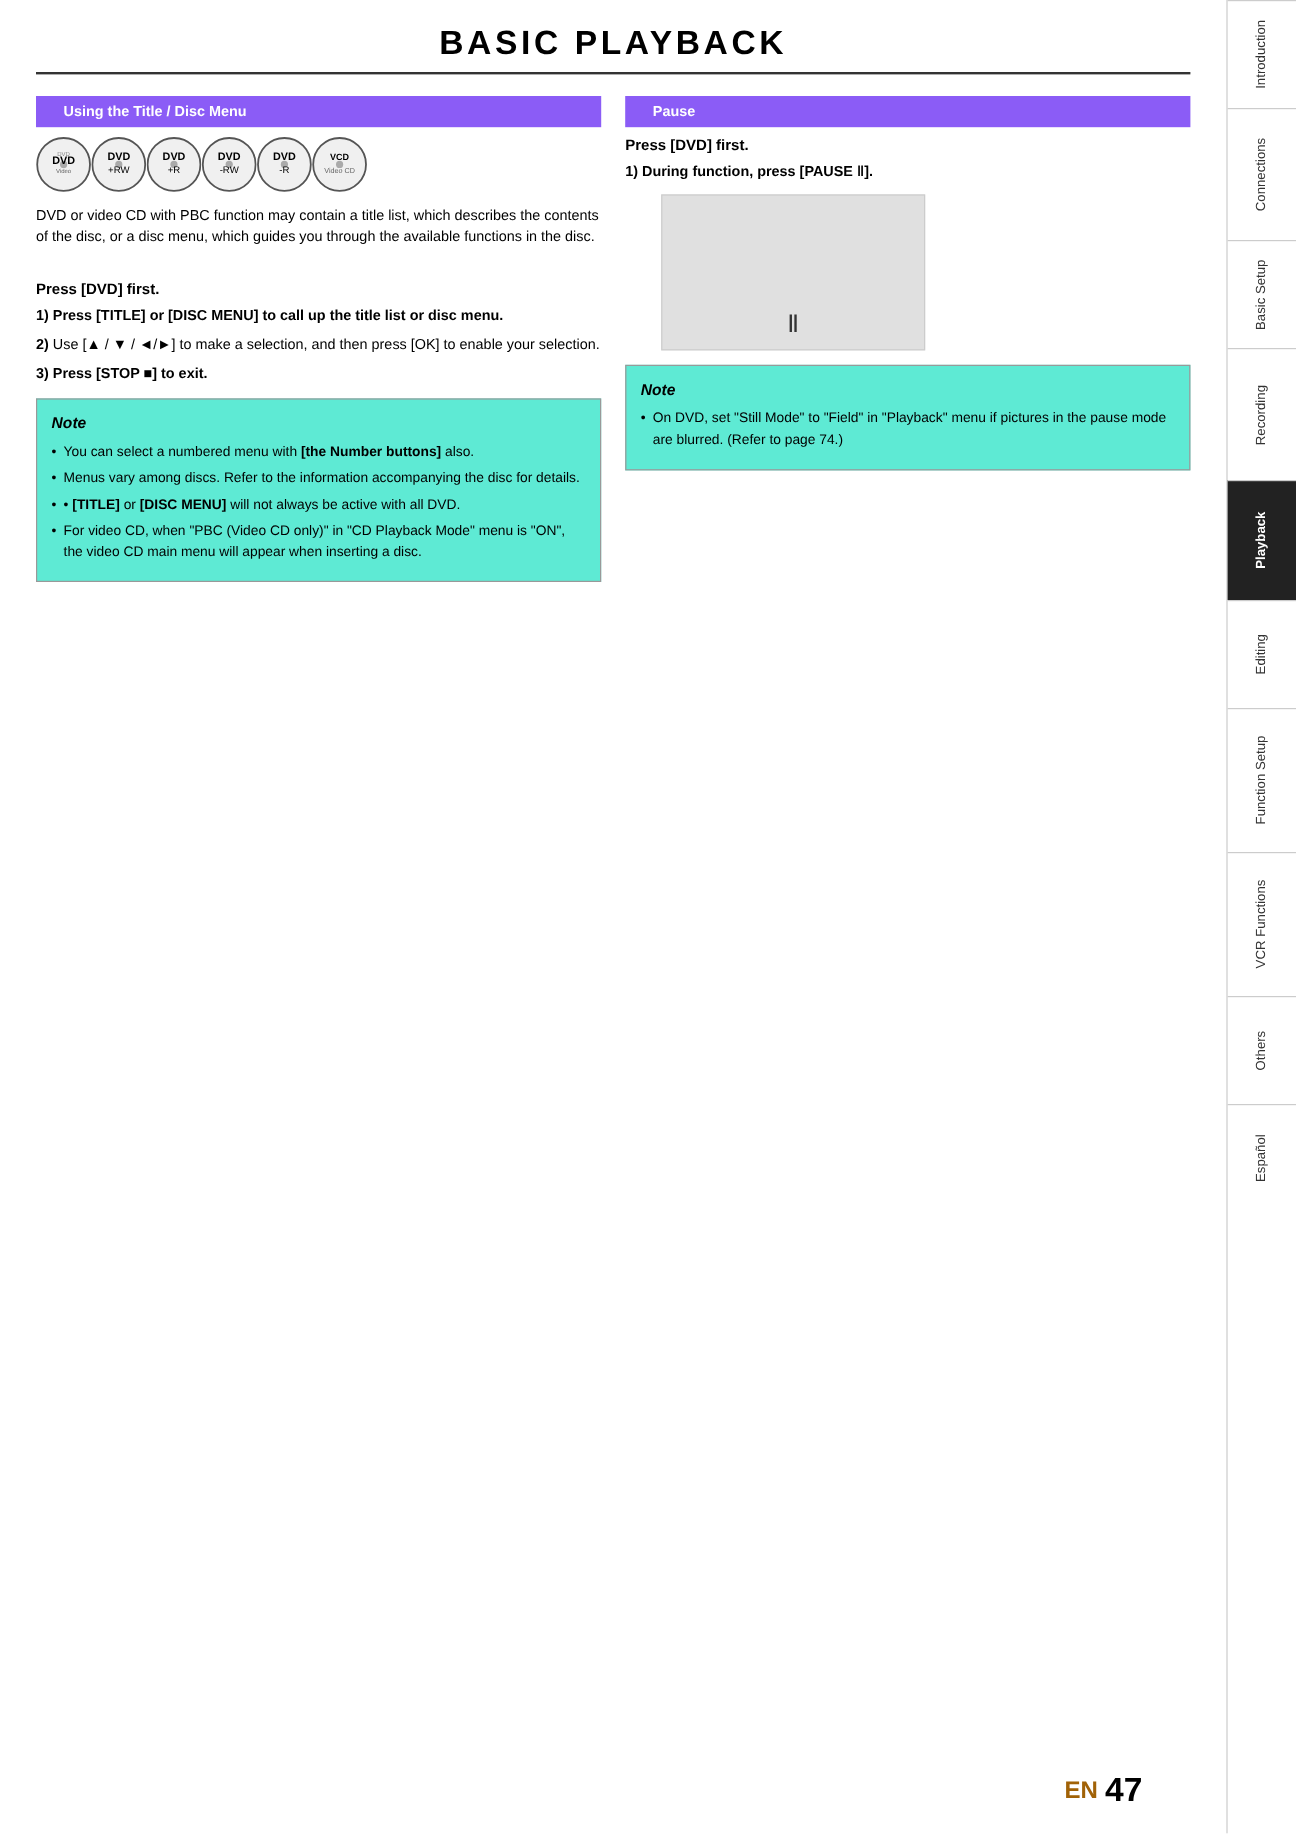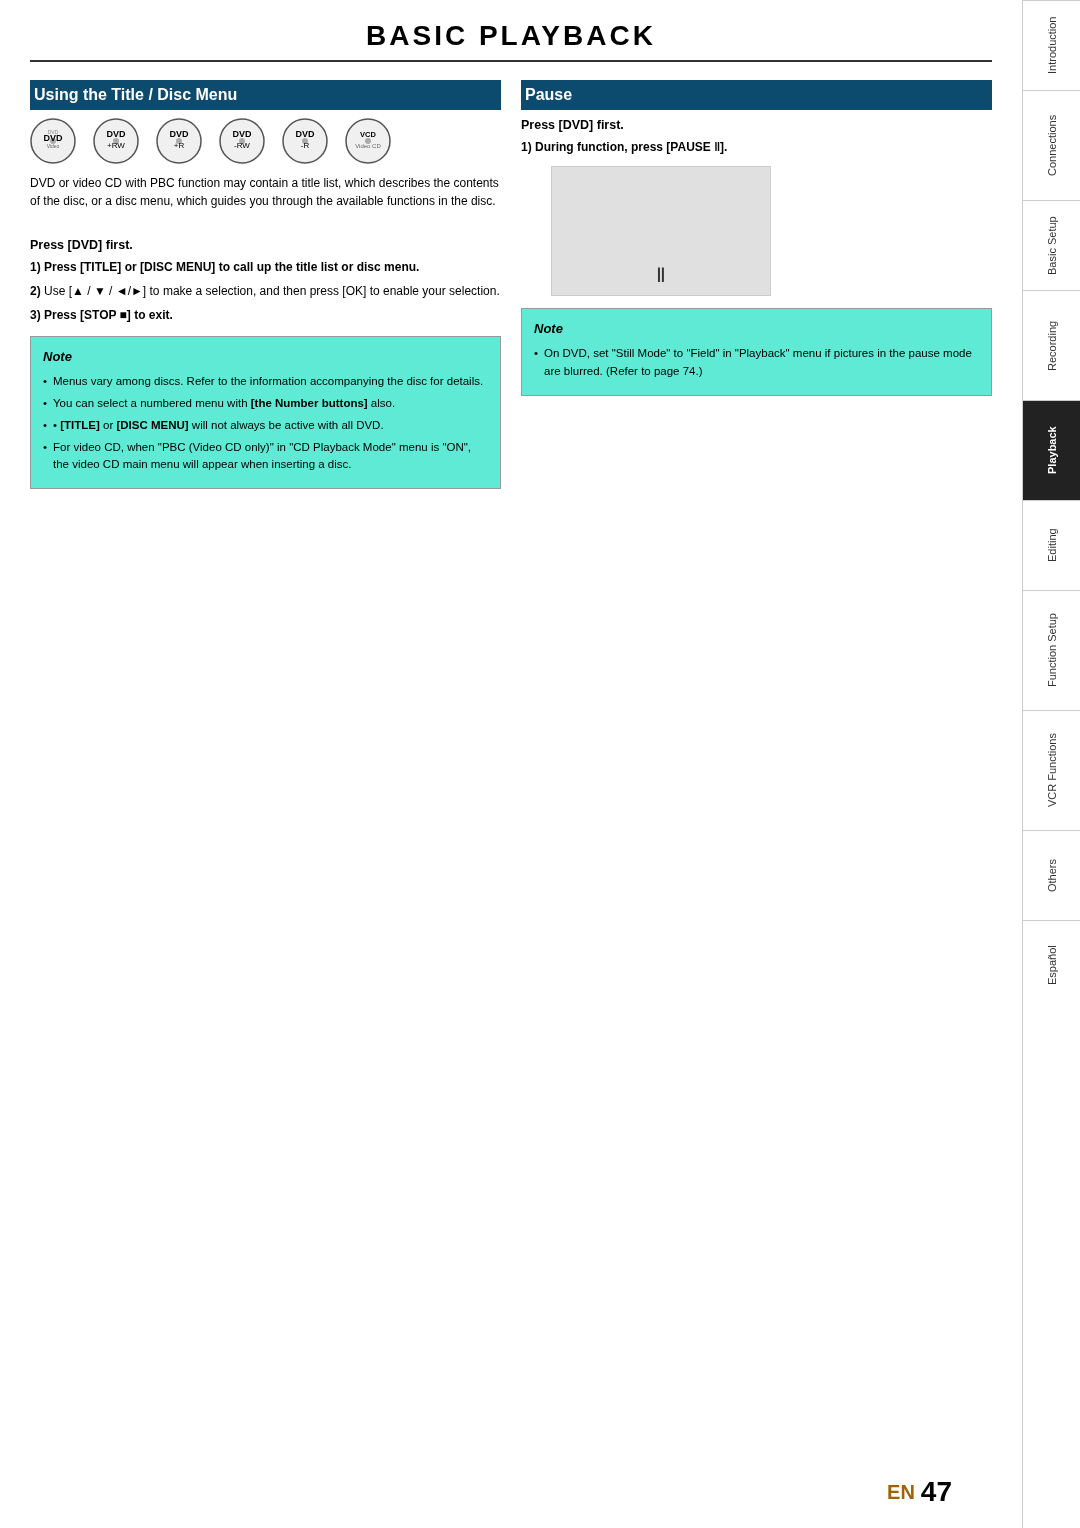--- a/index.html
+++ b/index.html
@@ -85,33 +85,33 @@
     .col-left {
       flex: 1;
     }
 
     .col-right {
       flex: 1;
     }
 
     
     .section-header {
-      background: #0c4a6e;
+      background: #8b5cf6;
       color: #fff;
-      font-size: 16px;
-      font-weight: bold;
-      padding: 6px 4px;
+      font-size: 12px;
+      font-weight: bold;
+      padding: 6px 23px;
       margin-bottom: 8px;
     }
 
     
     .badge-row {
       display: flex;
       flex-direction: row;
-      gap: 17px;
+      gap: 0;
       margin-bottom: 10px;
       flex-wrap: wrap;
       align-items: flex-start;
     }
 
     
     .intro-text {
       font-size: 12px;
       line-height: 1.5;
       margin-bottom: 28px;
@@ -297,24 +297,24 @@
           <strong>2)</strong> <span>Use [▲ / ▼ / ◄/►] to make a selection, and then press [OK] to enable your selection.</span>
         </p>
 
         <p class="step">
           <strong>3)</strong> <strong>Press [STOP ■] to exit.</strong>
         </p>
 
         <div class="note-box">
           <div class="note-title">Note</div>
           <div class="note-item">
+            You can select a numbered menu with <strong>[the Number buttons]</strong> also.
+          </div>
+          <div class="note-item">
             Menus vary among discs. Refer to the information accompanying the disc for details.
-          </div>
-          <div class="note-item">
-            You can select a numbered menu with <strong>[the Number buttons]</strong> also.
           </div>
           <div class="note-item">
             • <strong>[TITLE]</strong> or <strong>[DISC MENU]</strong> will not always be active with all DVD.
           </div>
           <div class="note-item">
             For video CD, when "PBC (Video CD only)" in "CD Playback Mode" menu is "ON", the video CD main menu will appear when inserting a disc.
           </div>
         </div>
       </div>
 

